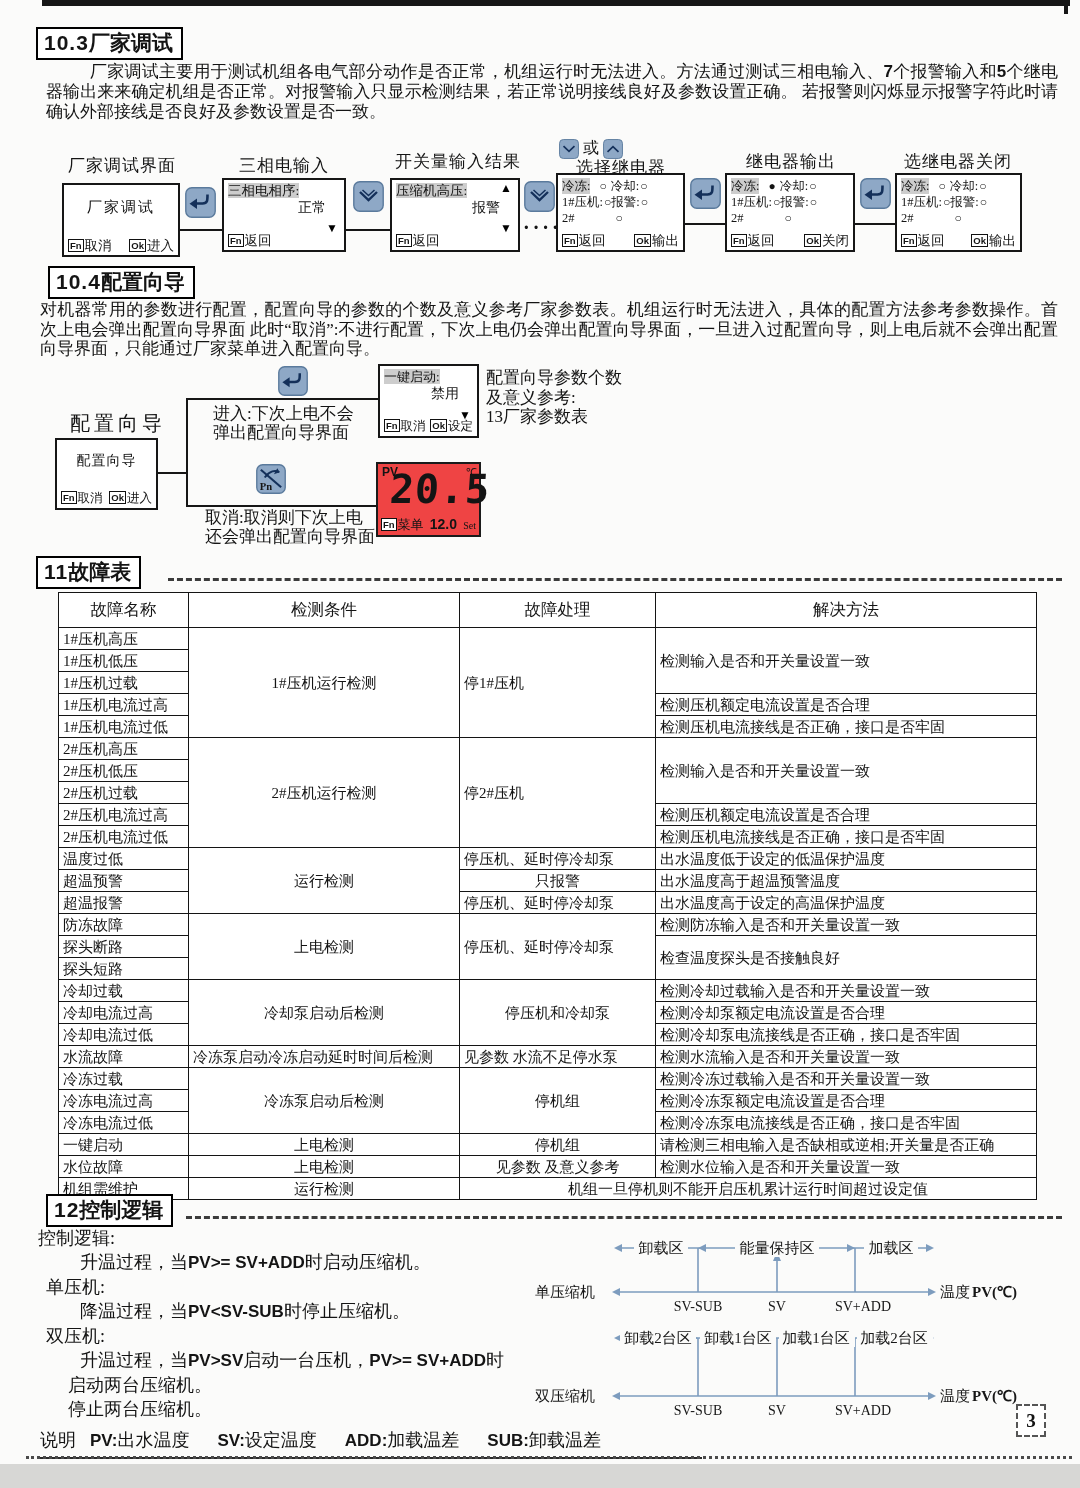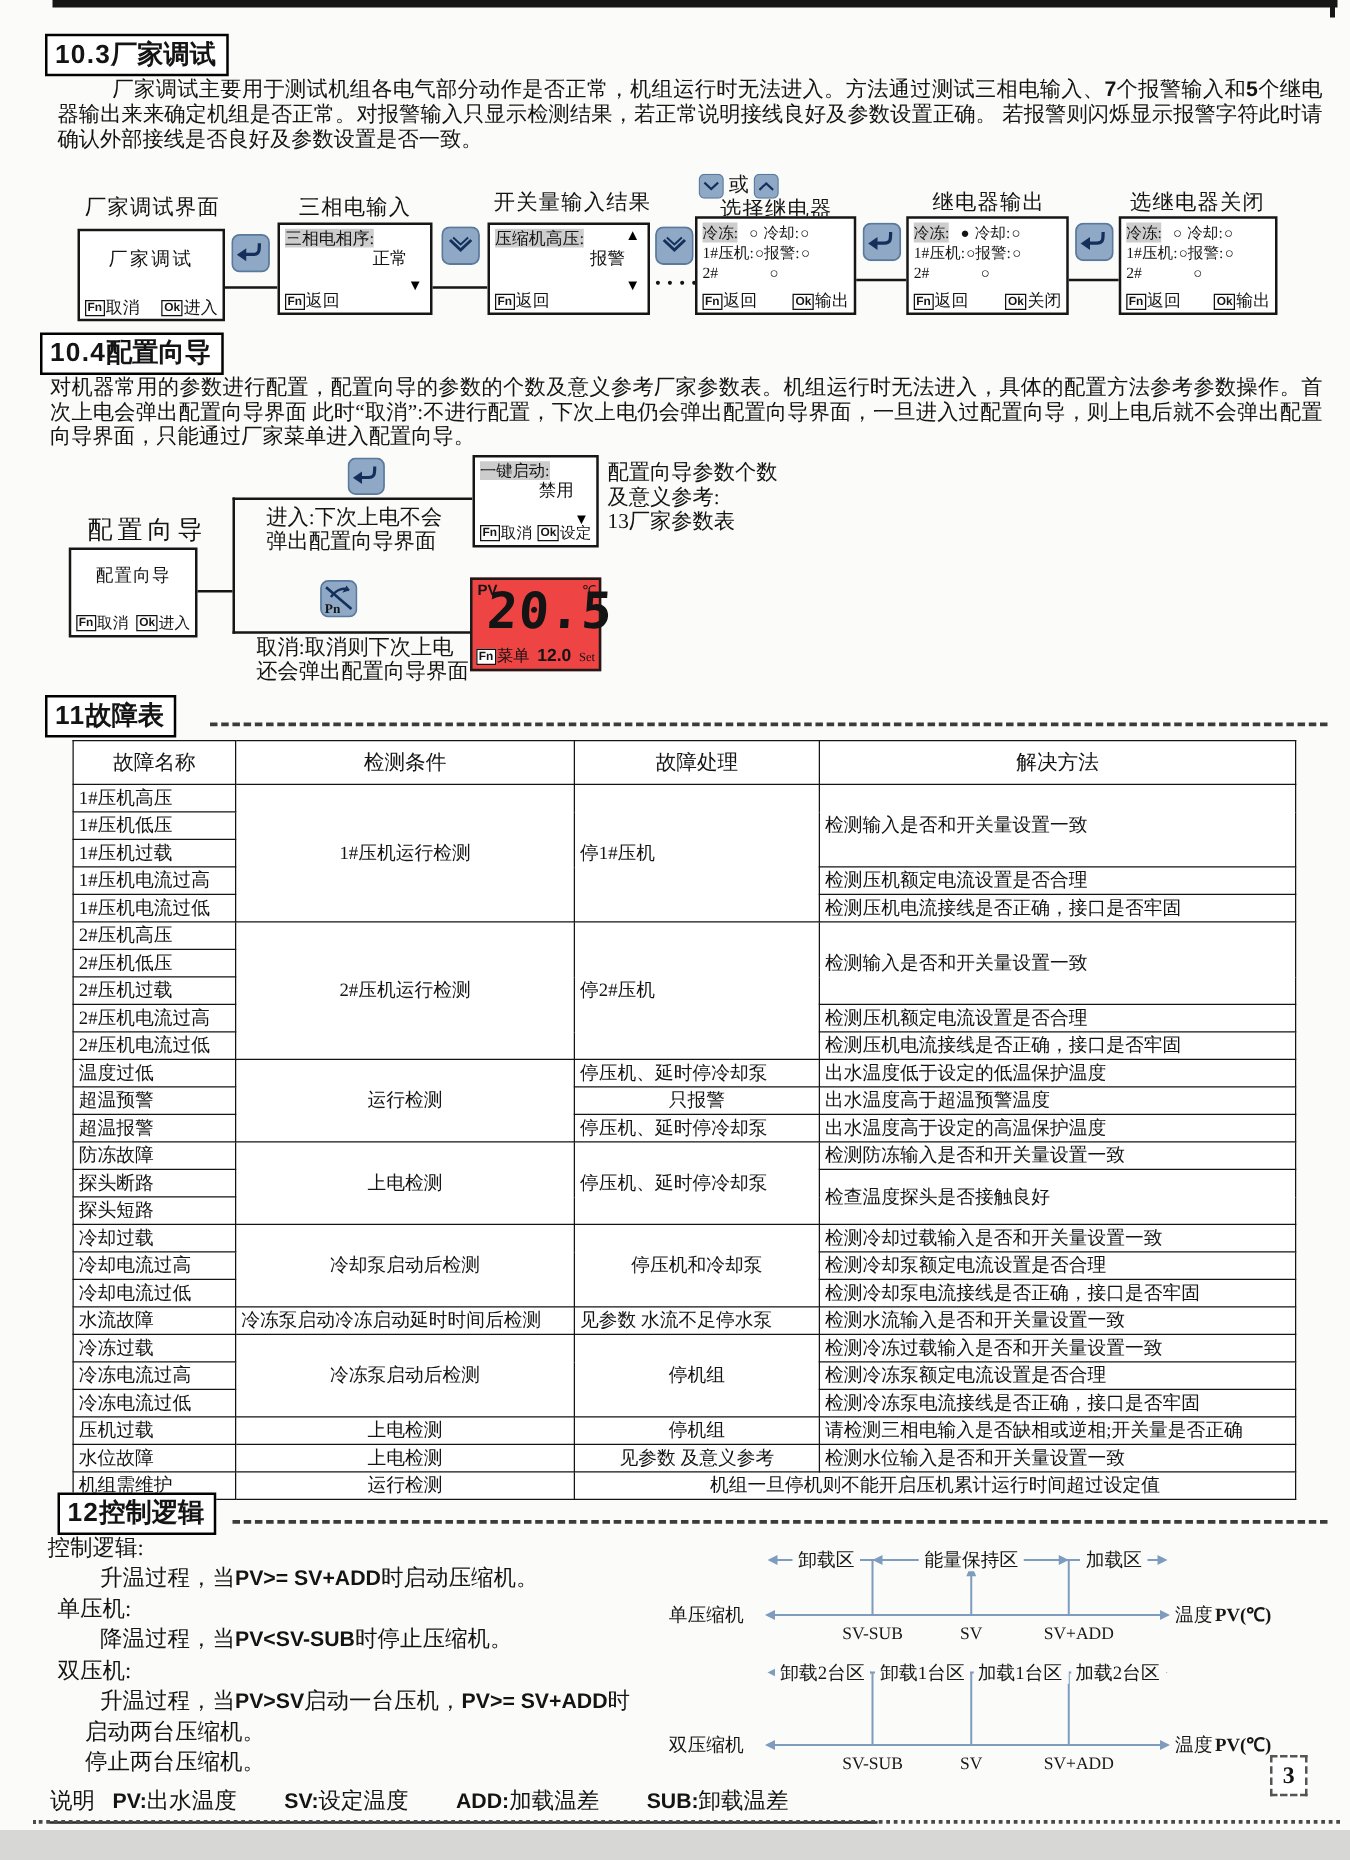--- a/index.html
+++ b/index.html
@@ -47,21 +47,21 @@
   
   #logic{position:absolute;left:38px;top:1226px;font-size:18px;line-height:24px;}
   #logic .ll{white-space:nowrap;}
   .ind1{padding-left:8px;}
   .ind2{padding-left:42px;}
   .ind2b{padding-left:30px;}
   .b{font-weight:bold;font-family:"Liberation Sans",sans-serif;font-size:17px;}
   
   #legend{position:absolute;left:40px;top:1428px;font-size:18px;white-space:nowrap;
     border-bottom:2px solid #2a2a2a;padding-bottom:5px;width:662px;}
-  .lg-k{font-weight:bold;font-family:"Liberation Sans",sans-serif;font-size:17px;margin-left:38px;}
+  .lg-k{font-weight:bold;font-family:"Liberation Sans",sans-serif;font-size:17px;margin-left:28px;}
   .lg-k.first{margin-left:14px;}
   #dotline{position:absolute;left:26px;top:1456px;width:1046px;border-top:3px dotted #4a4a4a;}
   #gstrip{position:absolute;left:0;top:1464px;width:1080px;height:24px;background:#d7d7d5;}
   #pagenum{position:absolute;left:1016px;top:1404px;width:26px;height:29px;border:2px dashed #555;
     background:#fff;text-align:center;font-size:19px;font-weight:bold;line-height:29px;}
   text{font-family:"Liberation Serif",serif;fill:#161616;}
 </style>
 </head>
 <body>
 
@@ -236,21 +236,21 @@
           <span class="circ" style="margin-left:40px;">○</span>
         </div>
     </div>
     <div class="keys-row">
       <span><span class="key">Fn</span><span>返回</span></span>
       <span><span class="key">Ok</span><span>输出</span></span>
     </div>
   </div>
 </div>
 
-<div class="sec-h" style="left:32px;top:266px;">
+<div class="sec-h" style="left:48px;top:266px;">
   <span class="num">10.4</span><span>配置向导</span>
 </div>
 <div class="para" style="left:40px;top:300px;width:1018px;line-height:19.5px;">对机器常用的参数进行配置，配置向导的参数的个数及意义参考厂家参数表。机组运行时无法进入，具体的配置方法参考参数操作。首次上电会弹出配置向导界面 此时“取消”:不进行配置，下次上电仍会弹出配置向导界面，一旦进入过配置向导，则上电后就不会弹出配置向导界面，只能通过厂家菜单进入配置向导。</div>
 
 <div class="abs" style="left:0;top:360px;width:1080px;height:192px;">
   <div class="abs" style="left:70px;top:50px;font-size:20px;letter-spacing:4px;">配置向导</div>
 
   <div class="screen" style="left:55px;top:78px;width:103px;height:72px;">
     <div class="sbody">
         <div style="text-align:center;font-size:14px;margin-top:9px;letter-spacing:1px;">配置向导</div>
@@ -443,21 +443,21 @@
     <tr>
         <td>冷冻电流过高</td>
         <td>检测冷冻泵额定电流设置是否合理</td>
       </tr>
     <tr>
         <td>冷冻电流过低</td>
         <td>检测冷冻泵电流接线是否正确，接口是否牢固</td>
       </tr>
 
     <tr>
-        <td>压机过载</td>
+        <td>一键启动</td>
         <td class="tc">上电检测</td>
         <td class="tc">停机组</td>
         <td>请检测三相电输入是否缺相或逆相;开关量是否正确</td>
       </tr>
     <tr>
         <td>水位故障</td>
         <td class="tc">上电检测</td>
         <td class="tc">见参数 及意义参考</td>
         <td>检测水位输入是否和开关量设置一致</td>
       </tr>

